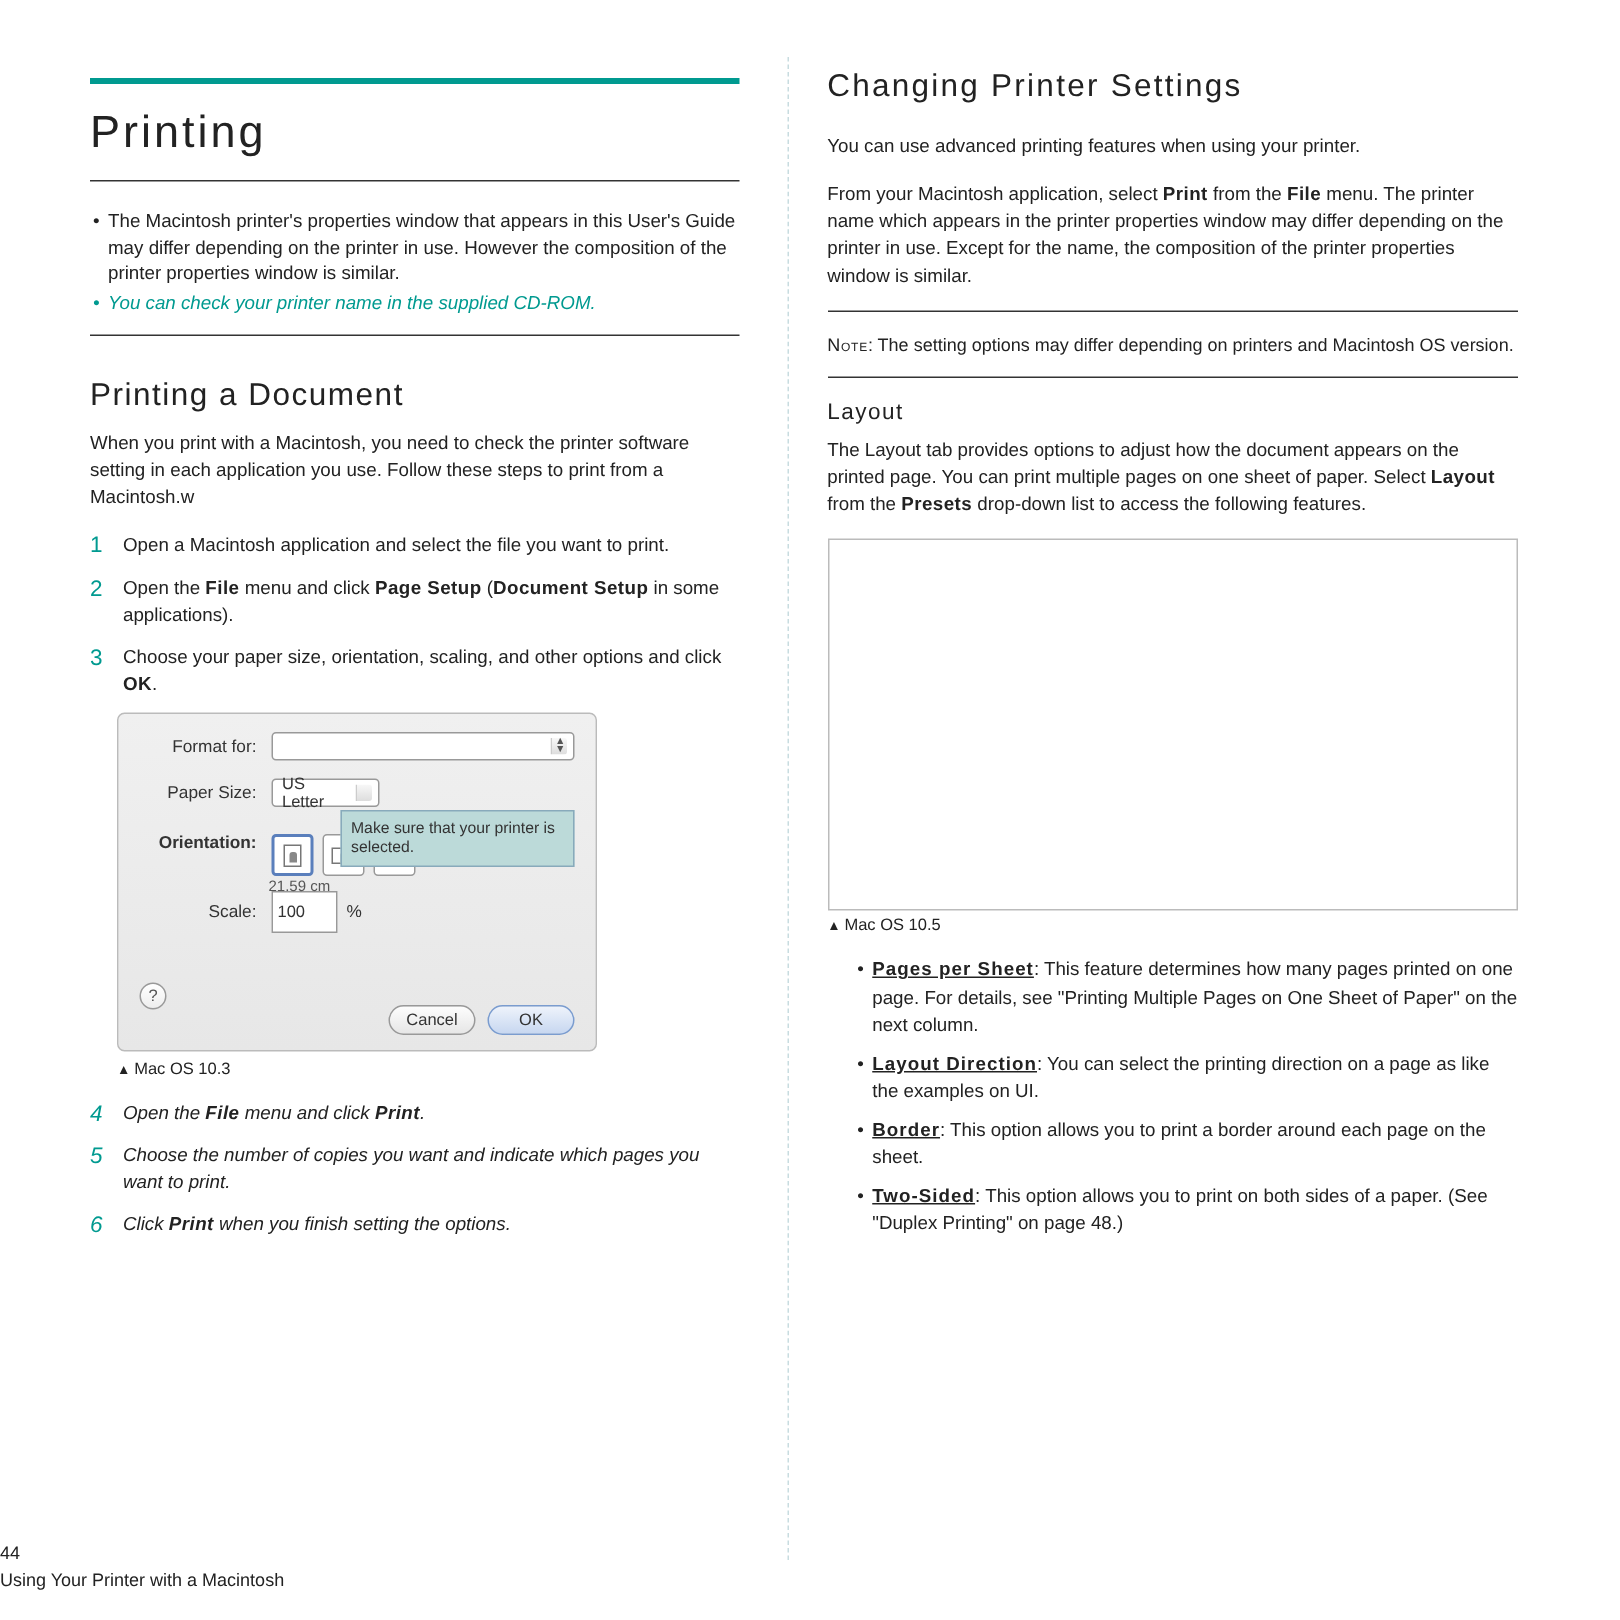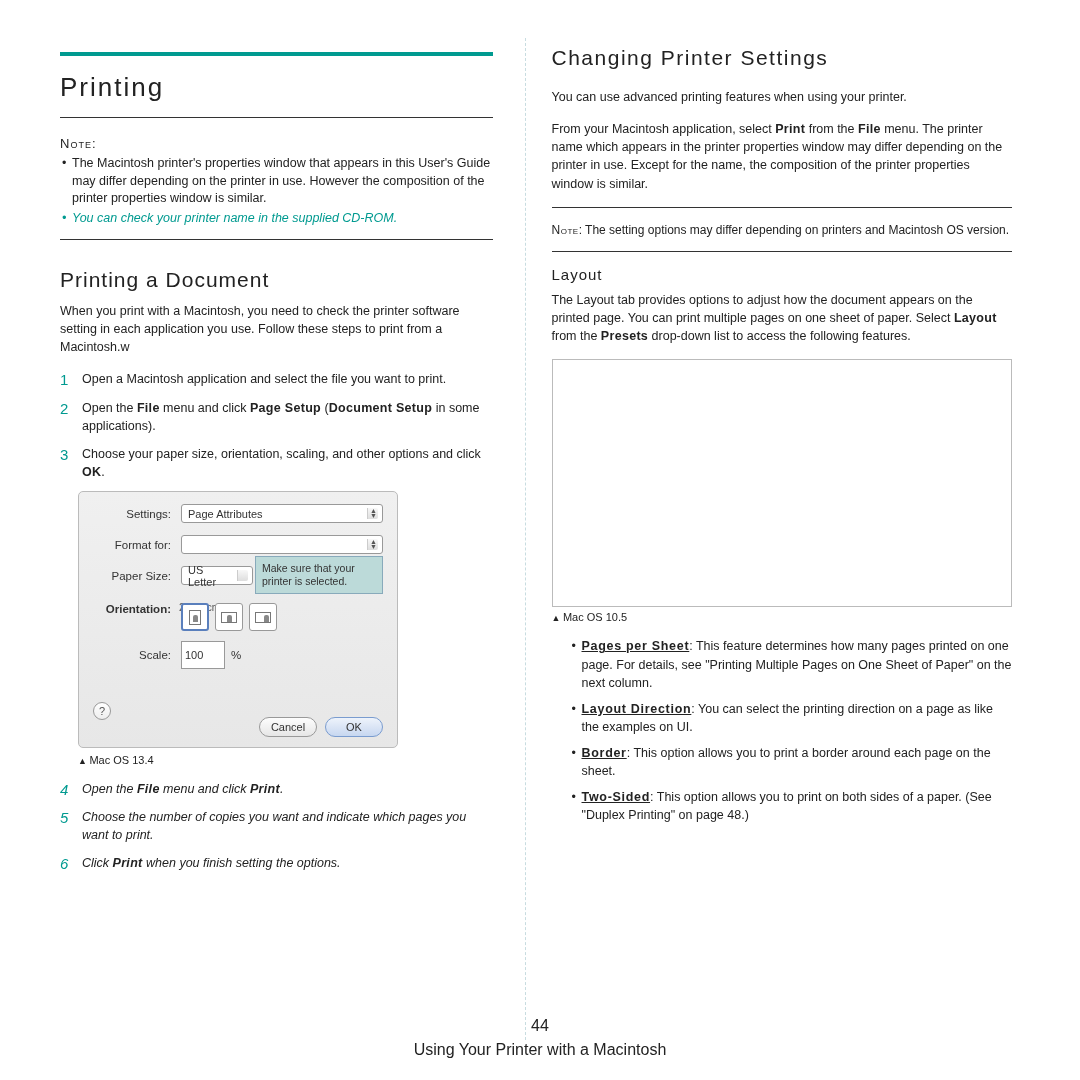--- a/index.html
+++ b/index.html
@@ -21,21 +21,21 @@
   .column {
     flex: 1;
     min-width: 0;
   }
   .divider {
     width: 0;
     border-left: 1.5px dashed #c8dce0;
     margin-top: 8px;
   }
   h1.main-title {
-    font-size: 26px;
+    font-size: 30px;
     font-weight: 500;
     letter-spacing: 2px;
     padding: 16px 0 14px 0;
     border-top: 4px solid #009a90;
     margin-top: 22px;
     border-bottom: 1px solid #333;
     margin-bottom: 18px;
     margin-left: 22px;
     margin-right: 6px;
   }
@@ -153,21 +153,21 @@
     left: 100px;
     top: 85px;
     font-size: 10px;
     color: #555;
     margin-top: 25px;
   }
   .callout {
     position: absolute;
     right: 14px;
     top: 64px;
-    width: 128px;
+    width: 156px;
     background: #bcdad9;
     border: 1px solid #8ab;
     font-size: 10.5px;
     padding: 5px 6px;
     line-height: 1.25;
     z-index: 3;
   }
   .orient-row {
     display: flex;
     align-items: flex-start;
@@ -263,57 +263,49 @@
   .right-note {
     font-size: 12px;
     line-height: 1.45;
   }
   .right-note .ncaps { font-variant: small-caps; letter-spacing: 0.5px; }
   .page-footer {
     position: absolute;
     bottom: 18px;
     left: 0;
     width: 100%;
-    text-align: center;
-    font-size: 16px;
+    text-align: left;
+    font-size: 12px;
     line-height: 1.5;
   }
 </style>
 </head>
 <body>
 
 <div class="columns">
 
   <div class="column">
     <h1 class="main-title">Printing</h1>
     <div class="left-inner">
-      <div class="note-caps">Note:</div>
       <ul class="note-list">
         <li>The Macintosh printer's properties window that appears in this User's Guide may differ depending on the printer in use. However the composition of the printer properties window is similar.</li>
         <li class="note-italic">You can check your printer name in the supplied CD-ROM.</li>
       </ul>
       <hr class="thin">
 
       <h2 class="sub-title">Printing a Document</h2>
       <p class="body-text">When you print with a Macintosh, you need to check the printer software setting in each application you use. Follow these steps to print from a Macintosh.w</p>
 
       <ol class="steps">
         <li>Open a Macintosh application and select the file you want to print.</li>
         <li>Open the <span class="inline-b">File</span> menu and click <span class="inline-b">Page Setup</span> (<span class="inline-b">Document Setup</span> in some applications).</li>
         <li>Choose your paper size, orientation, scaling, and other options and click <span class="inline-b">OK</span>.</li>
       </ol>
 
       <div class="dialog">
-        <div class="dlg-row">
-          <div class="dlg-label">Settings:</div>
-          <div class="dlg-select">
-            <span>Page Attributes</span>
-            <span class="updown">▲<br>▼</span>
-          </div>
-        </div>
         <div class="dlg-row">
           <div class="dlg-label">Format for:</div>
           <div class="dlg-select">
             <span></span>
             <span class="updown">▲<br>▼</span>
           </div>
         </div>
         <div class="callout">Make sure that your printer is selected.</div>
         <div class="dlg-row">
           <div class="dlg-label">Paper Size:</div>
@@ -343,21 +335,21 @@
         </div>
 
         <div class="dlg-bottom">
           <div class="help-btn">?</div>
           <div class="dlg-btns">
             <div class="pill-btn">Cancel</div>
             <div class="pill-btn primary">OK</div>
           </div>
         </div>
       </div>
-      <div class="caption">Mac OS 13.4</div>
+      <div class="caption">Mac OS 10.3</div>
 
       <ol class="steps" start="4" style="counter-reset: step 3; font-style: italic;">
         <li>Open the <span class="inline-b">File</span> menu and click <span class="inline-b">Print</span>.</li>
         <li>Choose the number of copies you want and indicate which pages you want to print.</li>
         <li>Click <span class="inline-b">Print</span> when you finish setting the options.</li>
       </ol>
     </div>
   </div>
 
   <div class="divider"></div>

